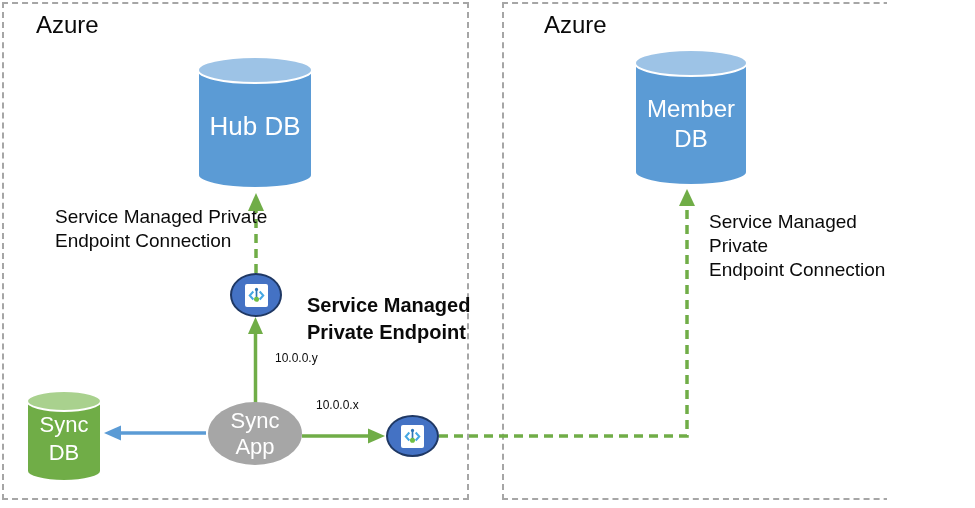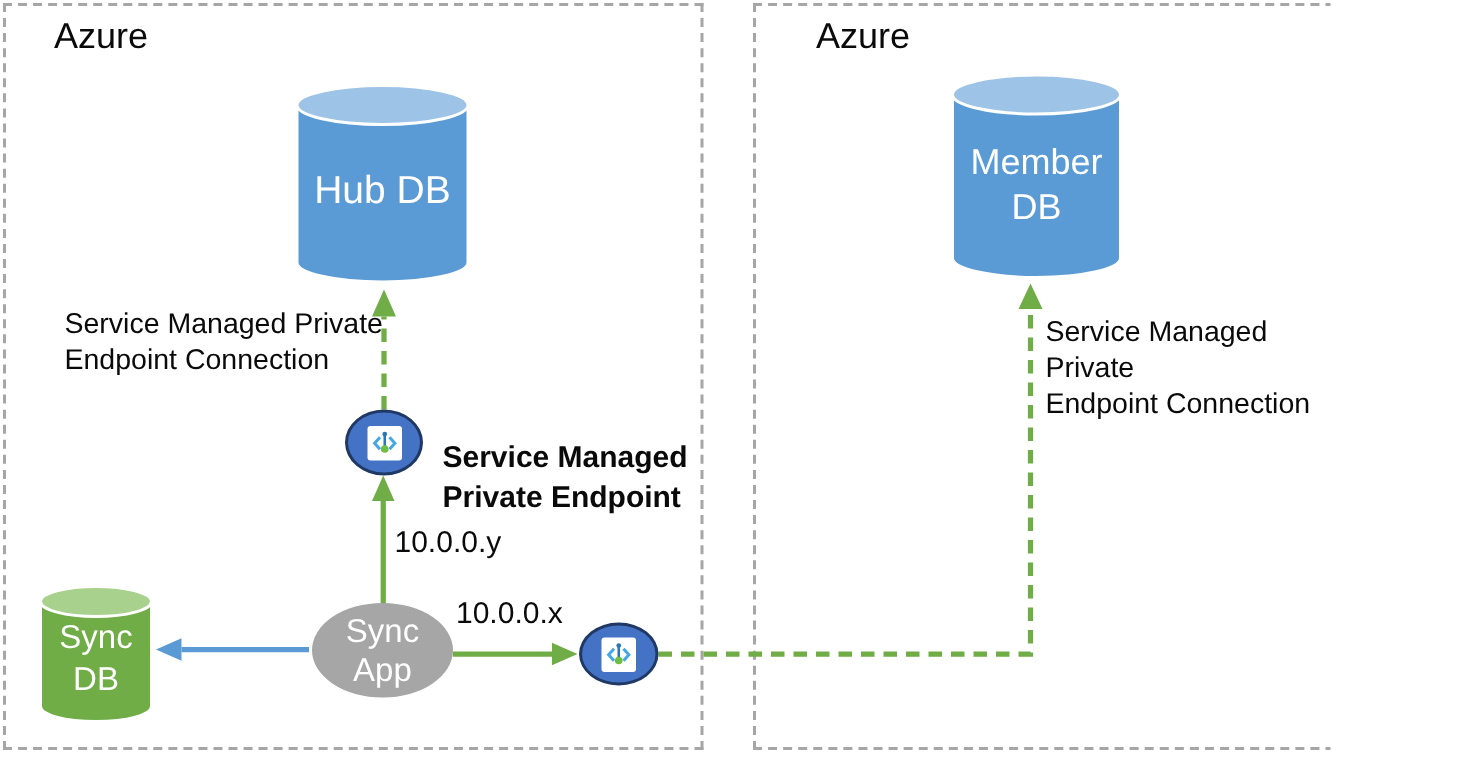--- a/index.html
+++ b/index.html
@@ -29,24 +29,24 @@
     color:#ffffff;font-size:22px;line-height:26px;text-align:center;white-space:pre-line;
   }
   .pe-ellipse{
     border-radius:50%;background:#4472c4;border:2.5px solid #1f3864;box-sizing:border-box;
     display:flex;align-items:center;justify-content:center;
   }
   .pe-square{
     width:23px;height:23px;background:#ffffff;border-radius:2px;
     display:flex;align-items:center;justify-content:center;
   }
-  .anno{position:absolute;z-index:3;white-space:pre-line;}
+  .anno{position:absolute;z-index:3;white-space:pre-line;margin-left:12px;}
   .conn-label{font-size:19px;line-height:24px;color:#0a0a0a;}
   .bold-label{font-size:20px;line-height:27px;font-weight:bold;color:#0a0a0a;}
-  .ip-label{font-size:20px;color:#0a0a0a;white-space:nowrap;}
+  .ip-label{font-size:12px;color:#0a0a0a;white-space:nowrap;}
 </style>
 </head>
 <body>
 
 <div class="canvas">
 
   <div class="azure-box" style="left:2px;top:2px;width:463px;height:494px;"></div>
   <div class="azure-box" style="left:502px;top:2px;width:464px;height:494px;"></div>
 
   <div class="azure-title" style="left:36px;top:11px;">Azure</div>

